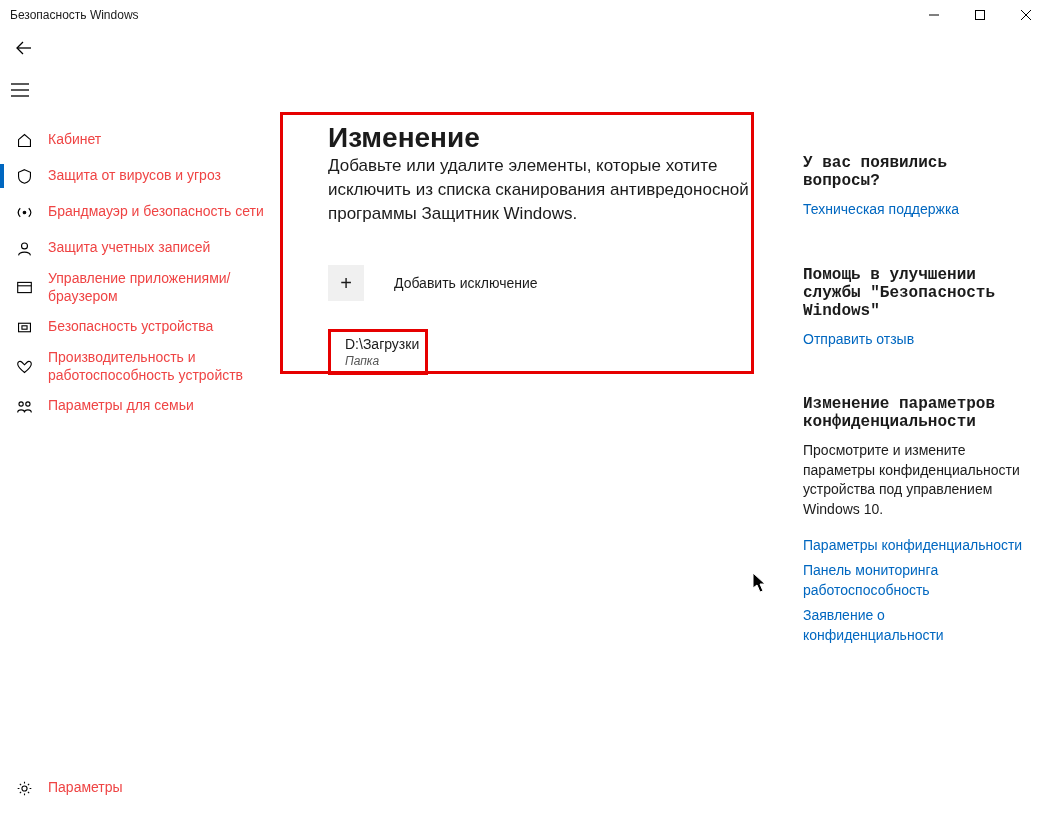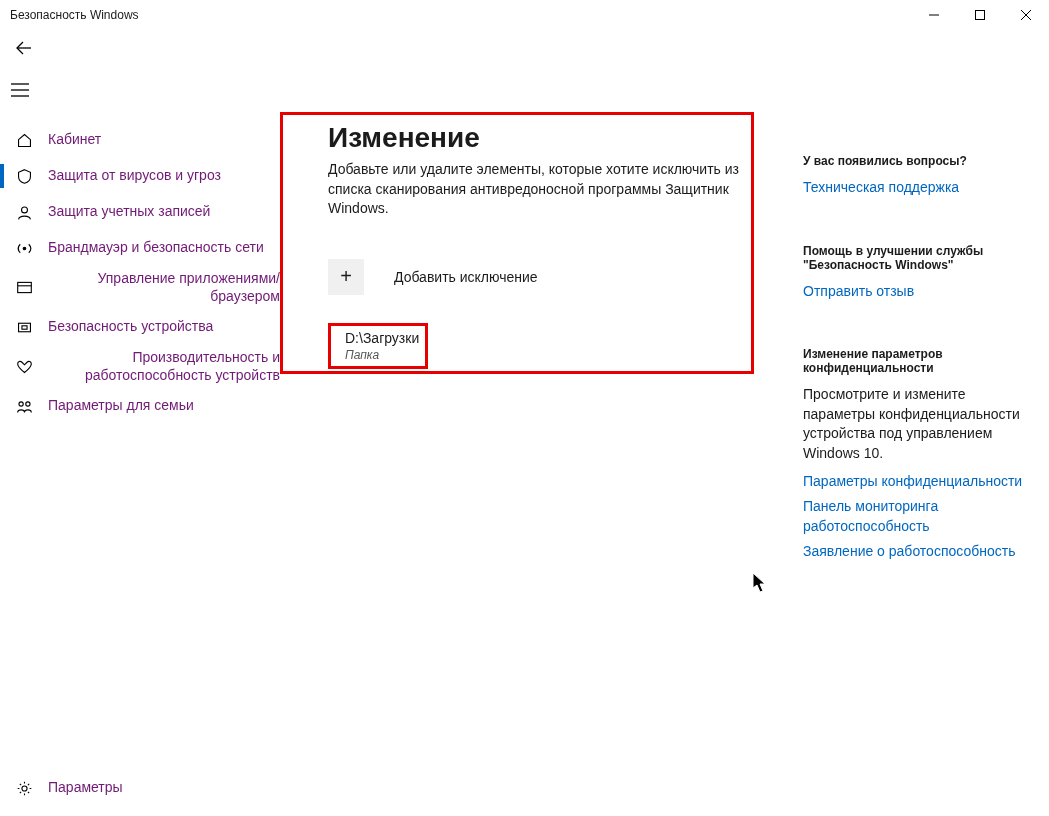--- a/index.html
+++ b/index.html
@@ -83,23 +83,22 @@
   }
   .nav-icon {
     width: 20px;
     display: flex;
     justify-content: center;
     margin-right: 14px;
     flex-shrink: 0;
   }
   .nav-label {
     font-size: 14px;
-    color: #701a75;
+    color: #ef4444;
     line-height: 1.25;
-    text-align: right;
   }
   .sidebar-spacer { flex: 1; }
   
   .main {
     flex: 1;
     padding: 0 20px 20px 48px;
     position: relative;
   }
   .highlight-outer {
     position: absolute;
@@ -109,23 +108,23 @@
     height: 262px;
     border: 3px solid #e60000;
     pointer-events: none;
   }
   .page-title {
     font-size: 28px;
     font-weight: 600;
     padding-top: 56px;
   }
   .page-desc {
-    font-size: 14px;
+    font-size: 17px;
     color: #1b1b1b;
-    margin-top: 6px;
+    margin-top: 0;
     max-width: 430px;
     line-height: 1.4;
   }
   .add-row {
     display: flex;
     align-items: center;
     margin-top: 40px;
   }
   .add-btn {
     width: 36px; height: 36px;
@@ -145,37 +144,38 @@
     display: inline-block;
   }
   .exclusion-path { font-size: 14px; }
   .exclusion-type { font-size: 12px; color: #555; margin-top: 2px; font-style: italic; }
   
   .right-panel {
     width: 256px;
     padding: 88px 20px 0 10px;
   }
   .section-head {
-    font-size: 12px;
+    font-size: 16px;
     font-weight: 600;
     color: #1b1b1b;
     margin-bottom: 10px;
+    font-family: Liberation Mono, monospace;
   }
   .link {
     color: #0067c0;
     font-size: 14px;
     margin-bottom: 6px;
     cursor: default;
     line-height: 1.4;
   }
   .right-section { margin-bottom: 46px; }
   .right-text {
     font-size: 14px;
     color: #1b1b1b;
-    margin-bottom: 8px;
+    margin-bottom: 16px;
     line-height: 1.4;
   }
   
   .fake-cursor {
     position: absolute;
     left: 752px;
     top: 572px;
     pointer-events: none;
   }
 </style>
@@ -238,35 +238,35 @@
         <svg width="17" height="17" viewBox="0 0 20 20" fill="none" stroke="#000" stroke-width="1.3">
             <path d="M10 2 L17 5 V10 C17 14 14 17 10 18 C6 17 3 14 3 10 V5 Z"></path>
           </svg>
       </span>
       <span class="nav-label">Защита от вирусов и угроз</span>
     </div>
 
     <div class="nav-item">
       <span class="nav-icon">
         <svg width="17" height="17" viewBox="0 0 20 20" fill="none" stroke="#000" stroke-width="1.3">
+            <path d="M5 5 C2 8 2 12 5 15 M15 5 C18 8 18 12 15 15"></path>
+            <circle cx="10" cy="10" r="1.5" fill="#000"></circle>
+          </svg>
+      </span>
+      <span class="nav-label">Брандмауэр и безопасность сети</span>
+    </div>
+
+    <div class="nav-item">
+      <span class="nav-icon">
+        <svg width="17" height="17" viewBox="0 0 20 20" fill="none" stroke="#000" stroke-width="1.3">
             <circle cx="10" cy="7" r="3.5"></circle>
             <path d="M3 18 C4 13 16 13 17 18"></path>
           </svg>
       </span>
       <span class="nav-label">Защита учетных записей</span>
-    </div>
-
-    <div class="nav-item">
-      <span class="nav-icon">
-        <svg width="17" height="17" viewBox="0 0 20 20" fill="none" stroke="#000" stroke-width="1.3">
-            <path d="M5 5 C2 8 2 12 5 15 M15 5 C18 8 18 12 15 15"></path>
-            <circle cx="10" cy="10" r="1.5" fill="#000"></circle>
-          </svg>
-      </span>
-      <span class="nav-label">Брандмауэр и безопасность сети</span>
     </div>
 
     <div class="nav-item">
       <span class="nav-icon">
         <svg width="17" height="17" viewBox="0 0 20 20" fill="none" stroke="#000" stroke-width="1.3">
             <rect x="2" y="4" width="16" height="12"></rect>
             <line x1="2" y1="8" x2="18" y2="8"></line>
           </svg>
       </span>
       <span class="nav-label">Управление приложениями/браузером</span>
@@ -338,20 +338,20 @@
     </div>
     <div class="right-section">
       <div class="section-head">Помощь в улучшении службы "Безопасность Windows"</div>
       <div class="link">Отправить отзыв</div>
     </div>
     <div class="right-section">
       <div class="section-head">Изменение параметров конфиденциальности</div>
       <div class="right-text">Просмотрите и измените параметры конфиденциальности устройства под управлением Windows 10.</div>
       <div class="link">Параметры конфиденциальности</div>
       <div class="link">Панель мониторинга работоспособность</div>
-      <div class="link">Заявление о работоспособность</div>
+      <div class="link">Заявление о конфиденциальности</div>
     </div>
   </div>
 </div>
 
 <svg class="fake-cursor" width="16" height="22" viewBox="0 0 16 22">
   <path d="M1 1 L1 16 L5 13 L8 20 L11 19 L8 12 L13 12 Z" fill="#000" stroke="#fff" stroke-width="1"></path>
 </svg>
 
 </body></html>

